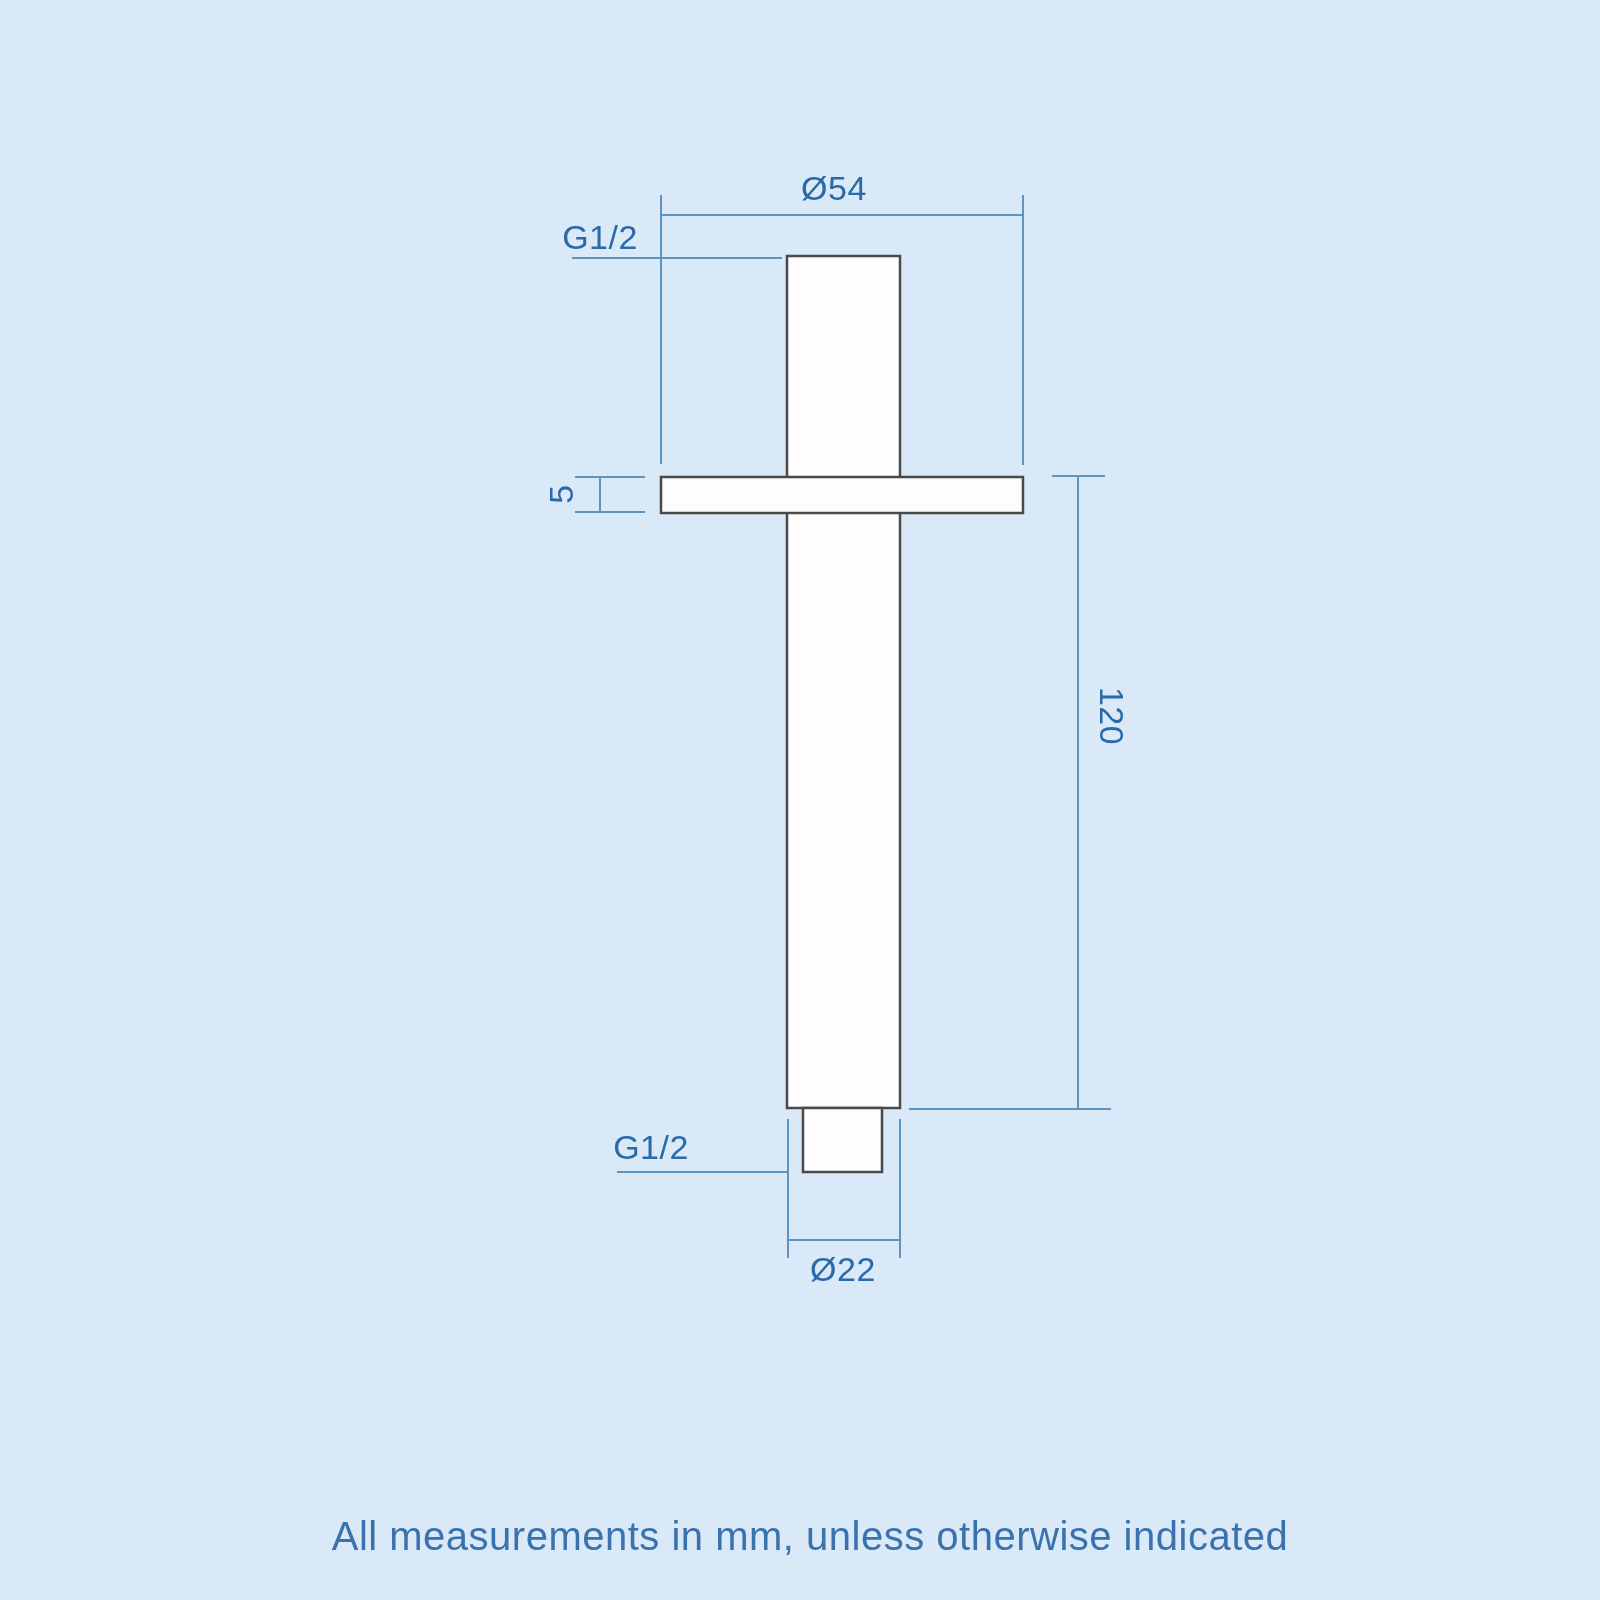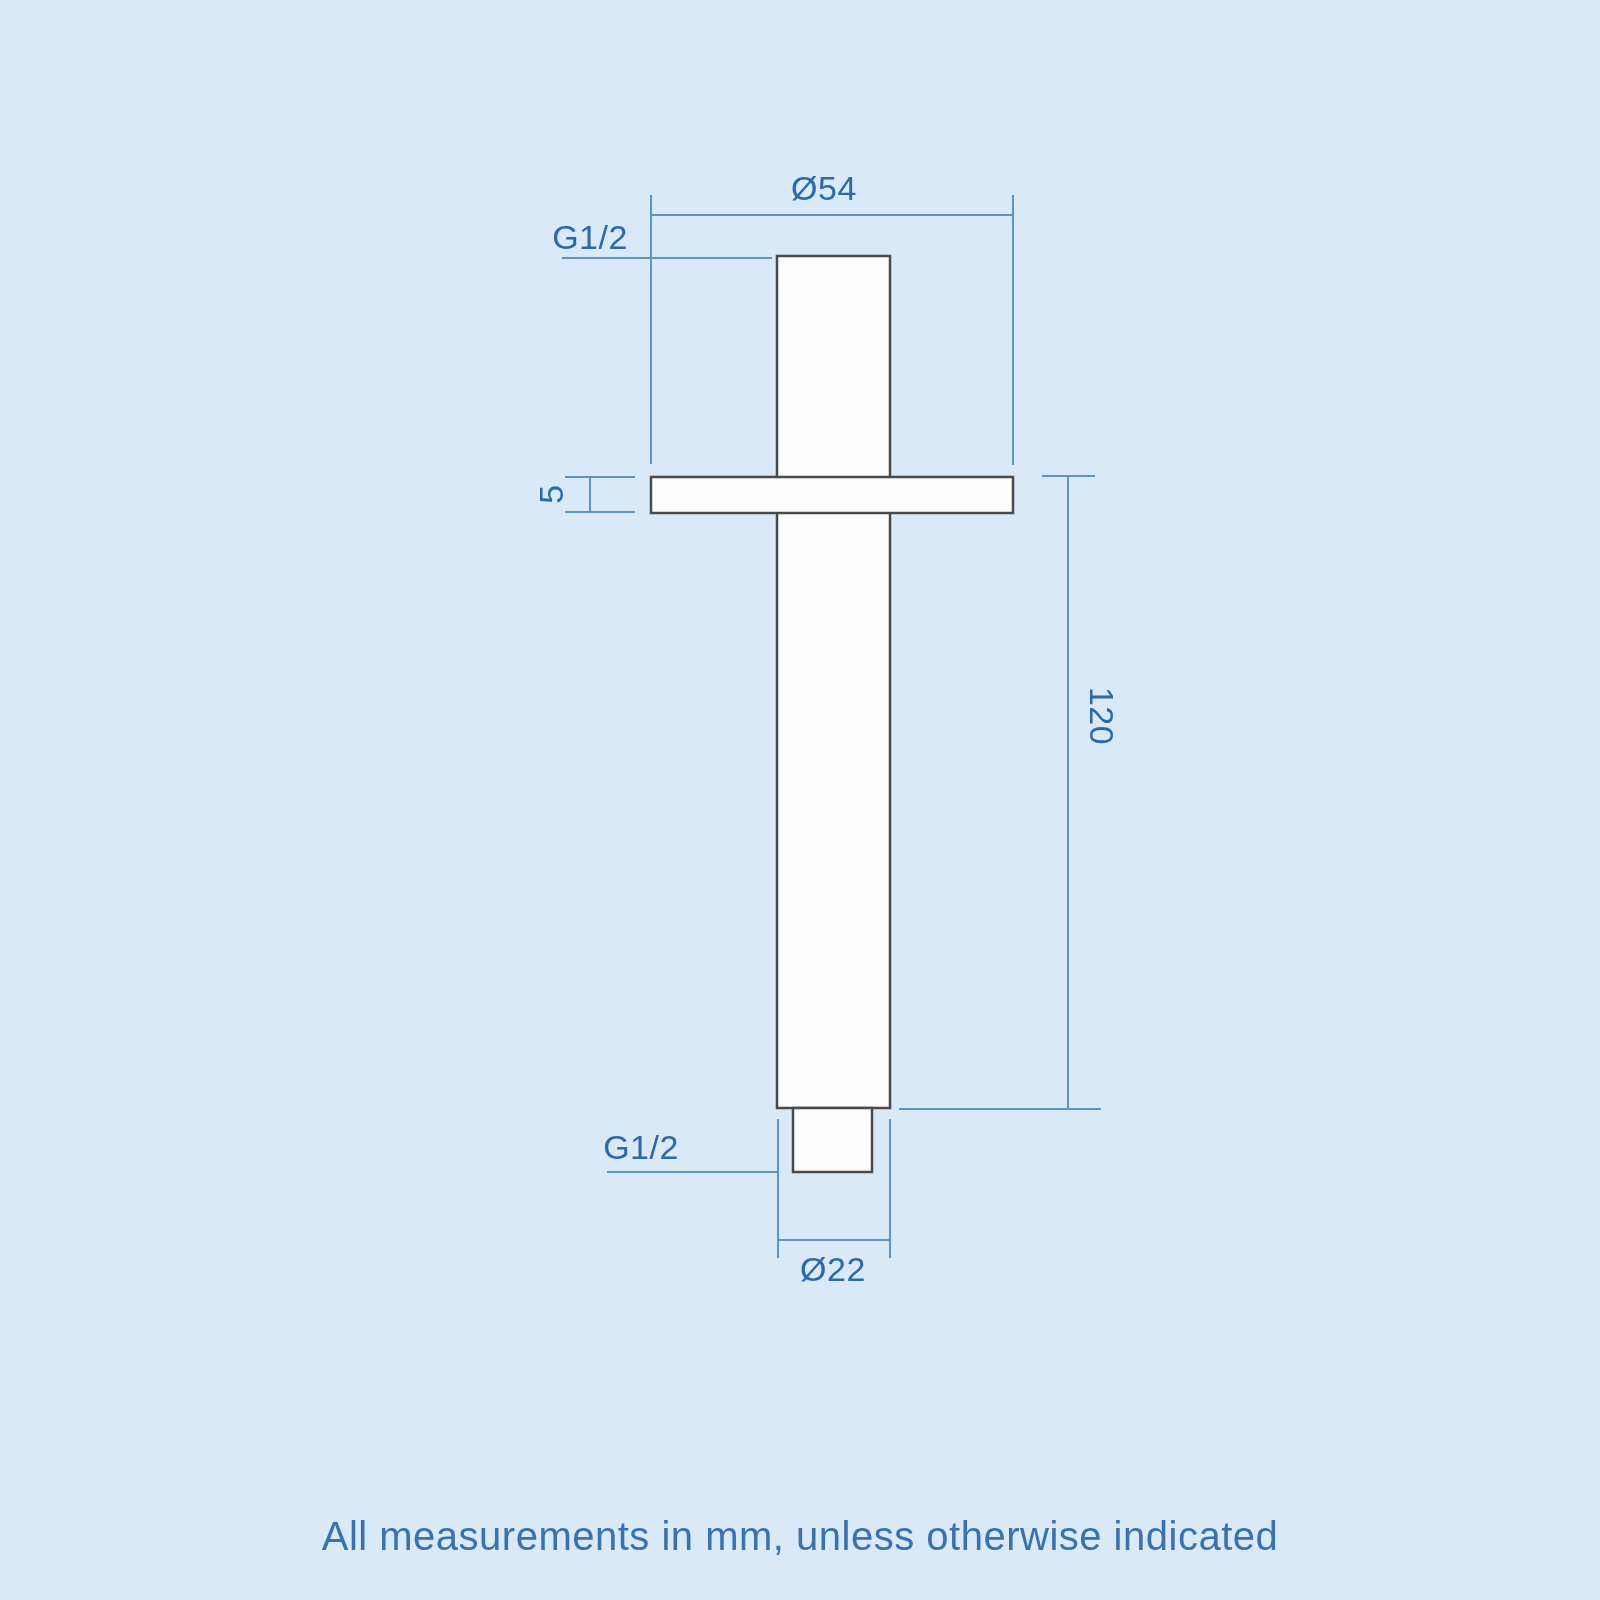--- a/index.html
+++ b/index.html
@@ -7,20 +7,21 @@
     padding: 0;
     background: #d9e9f8;
     font-family: "Liberation Sans", sans-serif;
   }
   .canvas {
     position: relative;
     width: 1476px;
     height: 1600px;
     background: #d9e9f8;
     overflow: hidden;
+    padding-left: 10px;
   }
   svg text {
     font-family: "Liberation Sans", sans-serif;
   }
   .dim-label {
     font-size: 34px;
     letter-spacing: 0.5px;
   }
   .caption-label {
     font-size: 40px;

